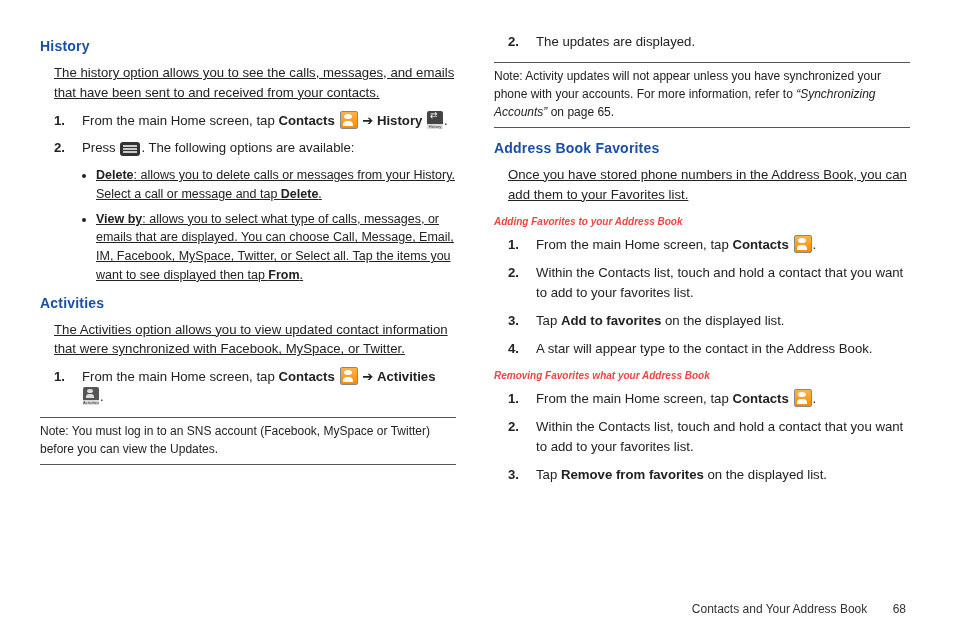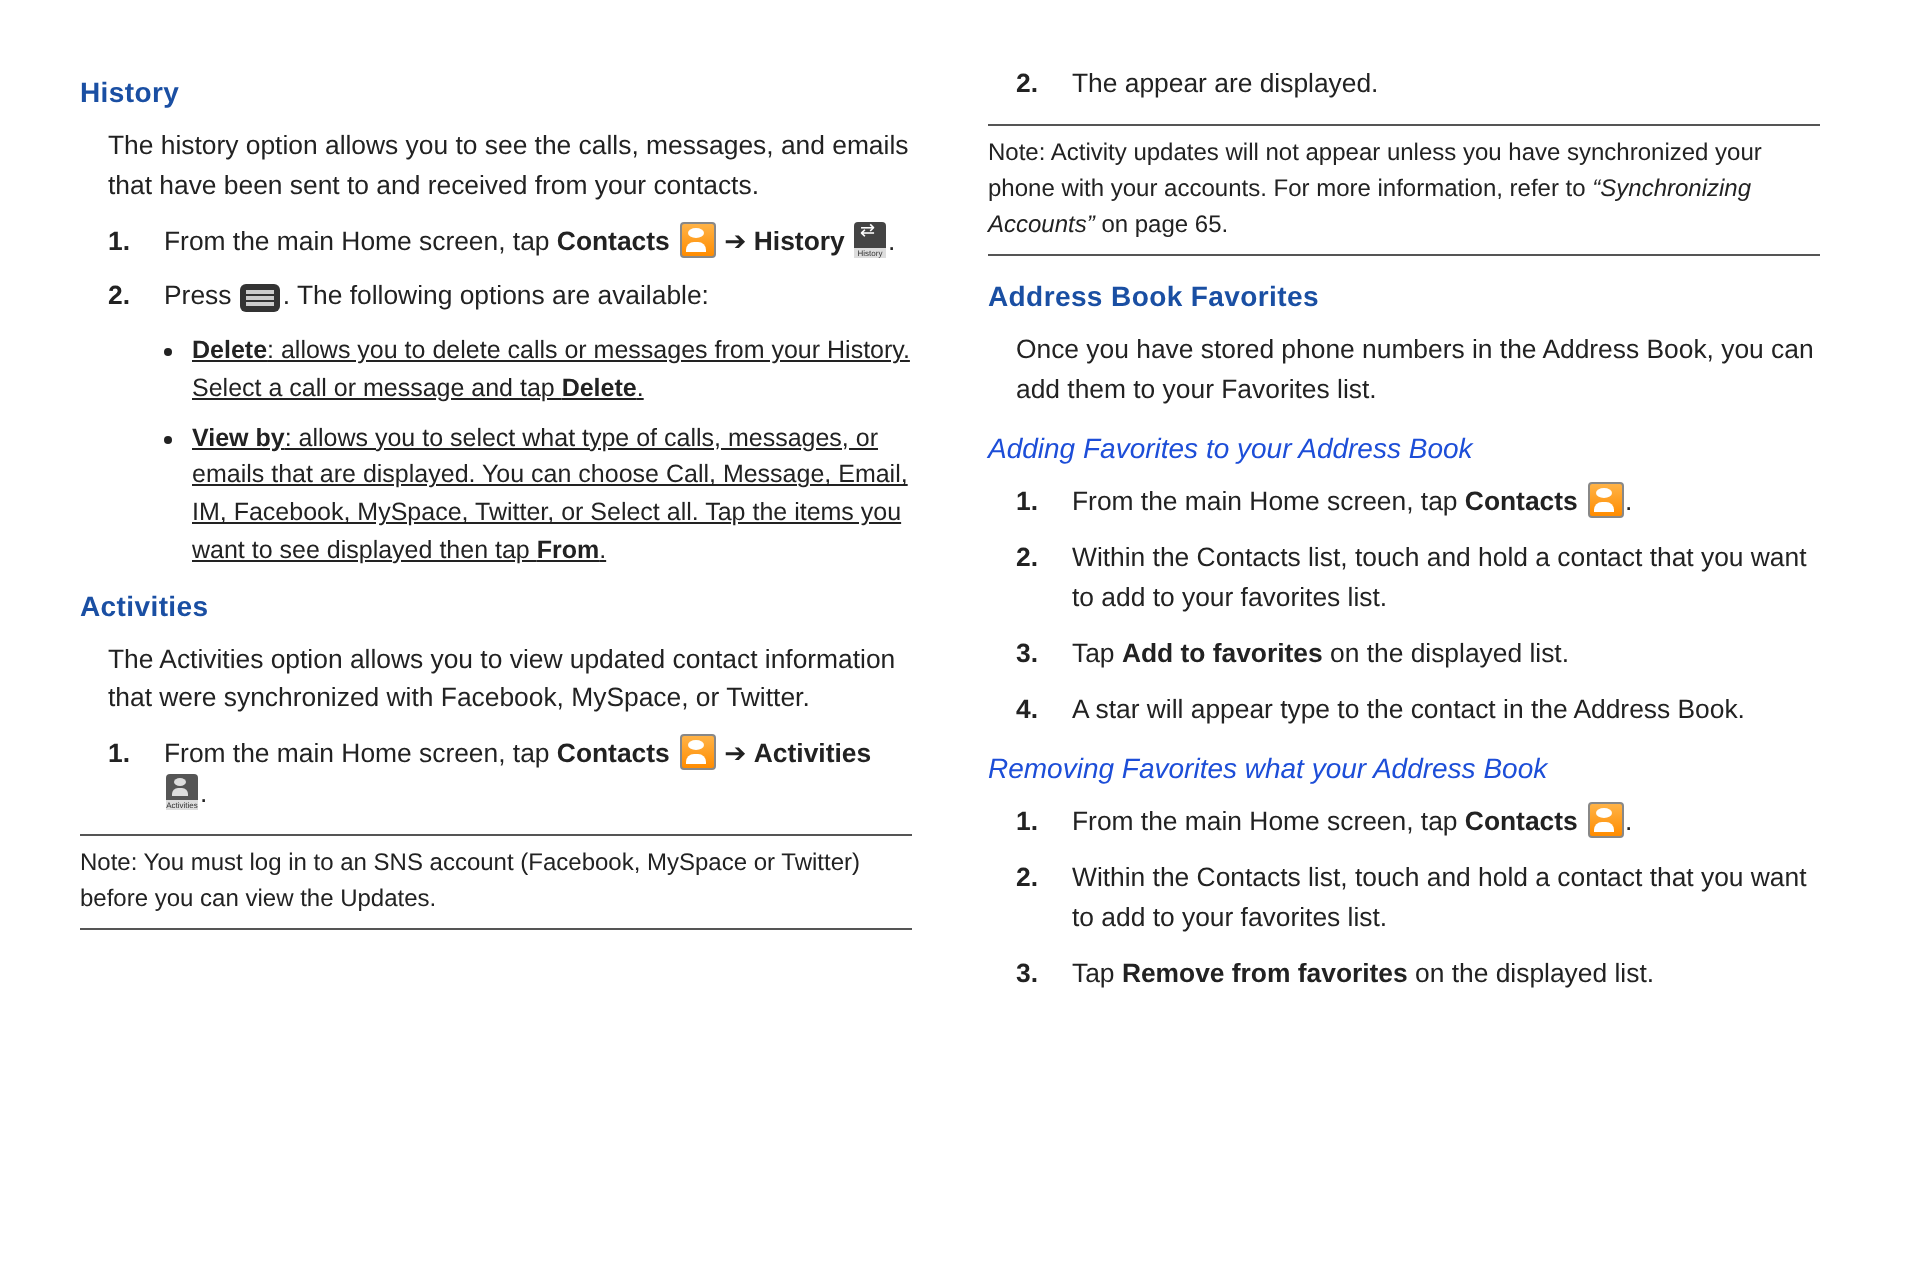--- a/index.html
+++ b/index.html
@@ -29,28 +29,29 @@
   }
   .h-section {
     color: #1a4fa3;
     font-weight: bold;
     font-size: 14px;
     margin: 4px 0 6px 0;
     font-family: Arial, Helvetica, sans-serif;
     letter-spacing: 0.2px;
   }
   .h-sub {
-    color: #1d4ed8;
-    font-weight: normal;
+    color: #ef4444;
+    font-weight: bold;
     font-style: italic;
-    font-size: 14px;
+    font-size: 10px;
     margin: 10px 0 6px 0;
   }
   .para {
     margin: 0 0 8px 14px;
+    text-decoration: underline;
   }
   ol.num {
     list-style: none;
     padding: 0;
     margin: 0 0 6px 14px;
   }
   ol.num > li {
     display: flex;
     margin-bottom: 8px;
   }
@@ -250,21 +251,21 @@
         <span class="note-label">Note:</span><span class="note-body" style="margin-left:0;"></span><span> You must log in to an SNS account (Facebook, MySpace or Twitter) before you can view the Updates.</span>
       </div>
 
     </div>
 
     <div class="col">
 
       <ol class="num">
         <li>
           <span class="n">2.</span>
-          <span class="t">The appear are displayed.</span>
+          <span class="t">The updates are displayed.</span>
         </li>
       </ol>
 
       <div class="note">
         <span class="note-label">Note:</span><span> Activity updates will not appear unless you have synchronized your phone with your accounts. For more information, refer to </span><span class="ital">“Synchronizing Accounts”</span><span>  on page 65.</span>
       </div>
 
       <div class="h-section">Address Book Favorites</div>
       <p class="para">Once you have stored phone numbers in the Address Book, you can add them to your Favorites list.</p>
 
@@ -310,13 +311,17 @@
           <span class="n">3.</span>
           <span class="t">
             <span>Tap </span><span class="bold">Remove from favorites</span><span> on the displayed list.</span>
           </span>
         </li>
       </ol>
 
     </div>
   </div>
 
+  <div class="footer">
+    <span>Contacts and Your Address Book</span>
+    <span class="pnum">68</span>
+  </div>
 </div>
 
 </body></html>

